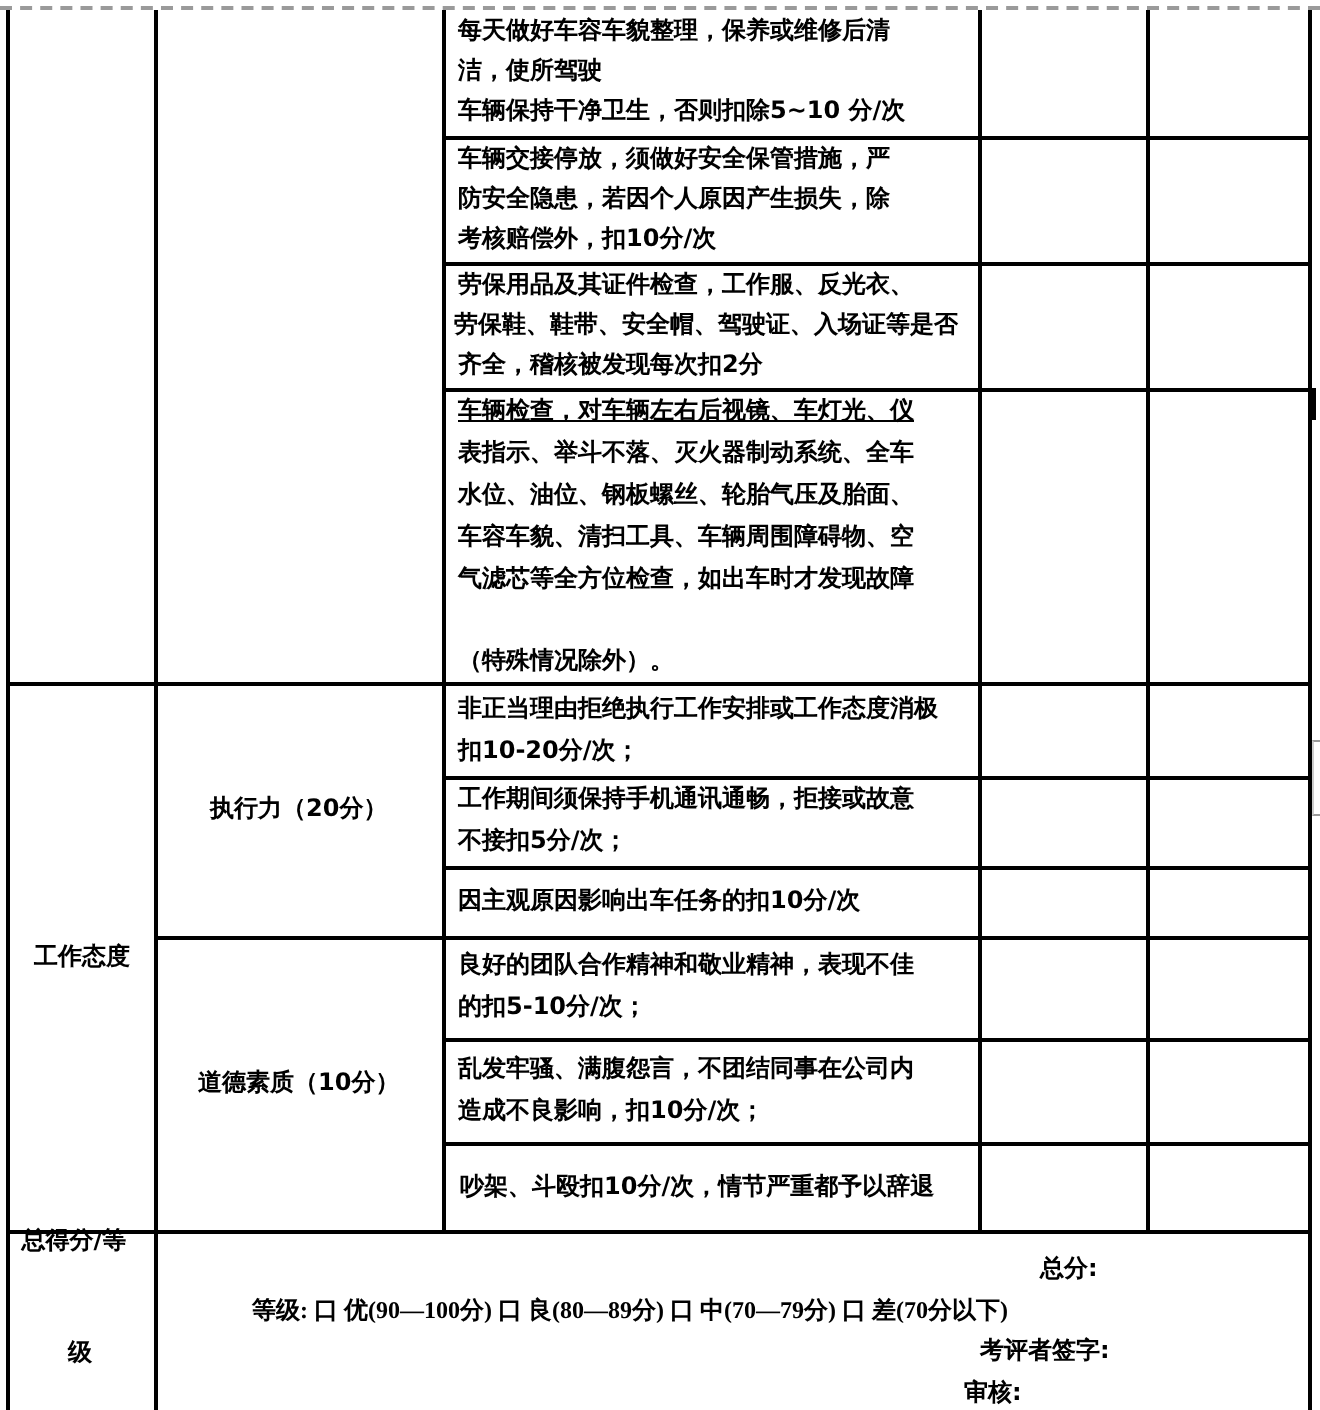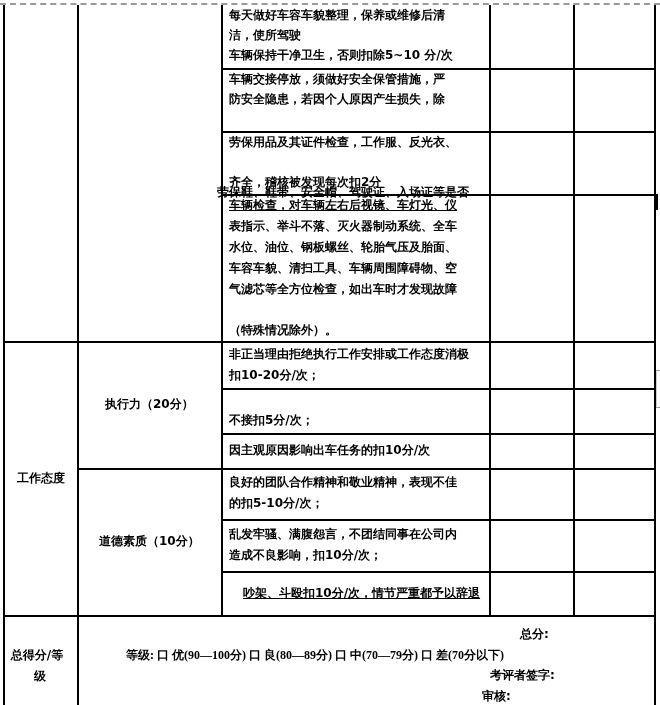--- a/index.html
+++ b/index.html
@@ -41,54 +41,56 @@
   <div class="hline" style="left:221px; top:519px; width:435px;"></div>
   <div class="hline" style="left:221px; top:571px; width:435px;"></div>
   <div class="hline" style="left:3px; top:615px; width:653px;"></div>
 
   <div class="txt" style="left:229px; top:5px;">每天做好车容车貌整理，保养或维修后清</div>
   <div class="txt" style="left:229px; top:25px;text-align:right;">洁，使所驾驶</div>
   <div class="txt" style="left:229px; top:45px;">车辆保持干净卫生，否则扣除5~10 分/次</div>
 
   <div class="txt" style="left:229px; top:69px;">车辆交接停放，须做好安全保管措施，严</div>
   <div class="txt" style="left:229px; top:89px;">防安全隐患，若因个人原因产生损失，除</div>
+  <div class="txt" style="left:229px; top:109px;">考核赔偿外，扣10分/次</div>
 
   <div class="txt" style="left:229px; top:132px;">劳保用品及其证件检查，工作服、反光衣、</div>
-  <div class="txt" style="left:217px; top:152px;margin-top:30px;">劳保鞋、鞋带、安全帽、驾驶证、入场证等是否</div>
+  <div class="txt" style="left:227px; top:152px;">劳保鞋、鞋带、安全帽、驾驶证、入场证等是否</div>
   <div class="txt" style="left:229px; top:172px;">齐全，稽核被发现每次扣2分</div>
 
   <div class="txt" style="left:229px; top:195px;text-decoration:underline;">车辆检查，对车辆左右后视镜、车灯光、仪</div>
   <div class="txt" style="left:229px; top:216px;">表指示、举斗不落、灭火器制动系统、全车</div>
   <div class="txt" style="left:229px; top:237px;">水位、油位、钢板螺丝、轮胎气压及胎面、</div>
   <div class="txt" style="left:229px; top:258px;">车容车貌、清扫工具、车辆周围障碍物、空</div>
   <div class="txt" style="left:229px; top:279px;">气滤芯等全方位检查，如出车时才发现故障</div>
   <div class="txt" style="left:229px; top:320px;">（特殊情况除外）。</div>
 
   <div class="txt" style="left:17px; top:468px;">工作态度</div>
 
   <div class="txt" style="left:105px; top:394px;">执行力（20分）</div>
 
   <div class="txt" style="left:229px; top:344px;">非正当理由拒绝执行工作安排或工作态度消极</div>
   <div class="txt" style="left:229px; top:365px;">扣10-20分/次；</div>
 
+  <div class="txt" style="left:229px; top:389px;">工作期间须保持手机通讯通畅，拒接或故意</div>
   <div class="txt" style="left:229px; top:410px;">不接扣5分/次；</div>
 
   <div class="txt" style="left:229px; top:440px;">因主观原因影响出车任务的扣10分/次</div>
 
   <div class="txt" style="left:99px; top:531px;">道德素质（10分）</div>
 
   <div class="txt" style="left:229px; top:472px;">良好的团队合作精神和敬业精神，表现不佳</div>
   <div class="txt" style="left:229px; top:493px;">的扣5-10分/次；</div>
 
   <div class="txt" style="left:229px; top:524px;">乱发牢骚、满腹怨言，不团结同事在公司内</div>
   <div class="txt" style="left:229px; top:545px;text-align:center;">造成不良影响，扣10分/次；</div>
 
-  <div class="txt" style="left:243px; top:583px;text-decoration:underline;">吵架、斗殴扣10分/次，情节严重都予以辞退</div>
+  <div class="txt" style="left:230px; top:583px;">吵架、斗殴扣10分/次，情节严重都予以辞退</div>
 
-  <div class="txt center" style="left:3px; width:68px; top:645px;">总得分/等</div>
+  <div class="txt center" style="left:3px; width:68px; top:610px;">总得分/等</div>
   <div class="txt center" style="left:3px; width:74px; top:666px;">级</div>
 
   <div class="txt" style="left:520px; top:624px;">总分:</div>
 
   <div class="txt" style="left:126px; top:645px;font-family:Liberation Serif, serif;">
     <span>等级:</span>
     <span>
       <span>口</span>
       <span>优</span><span>(90—100分)</span>
     </span>

